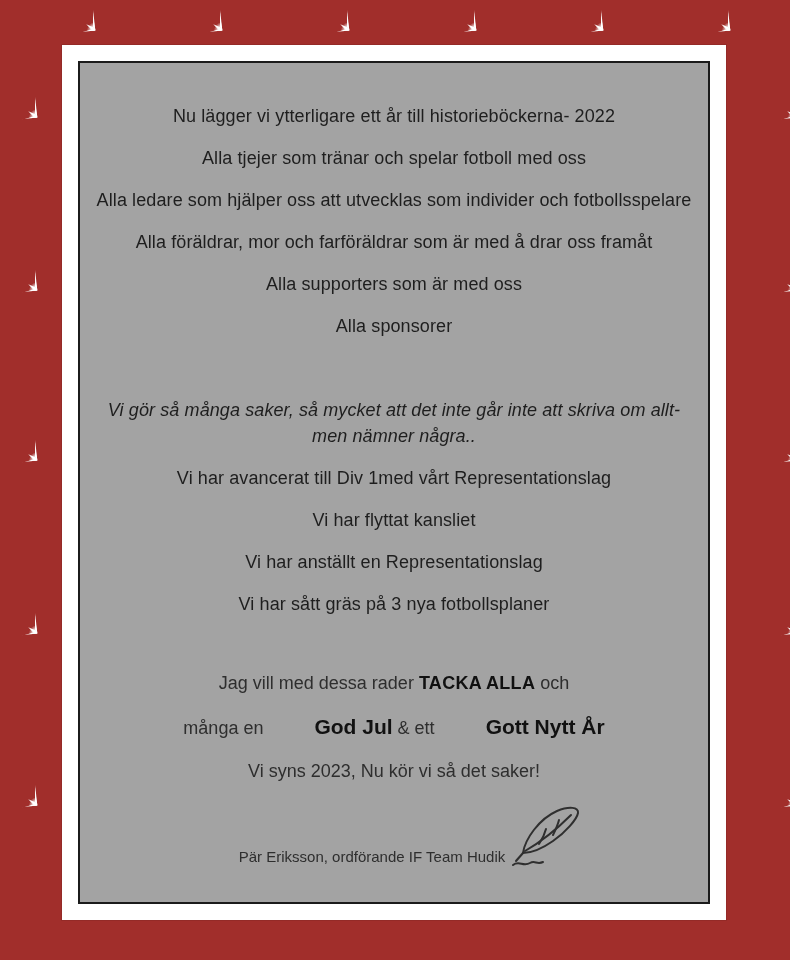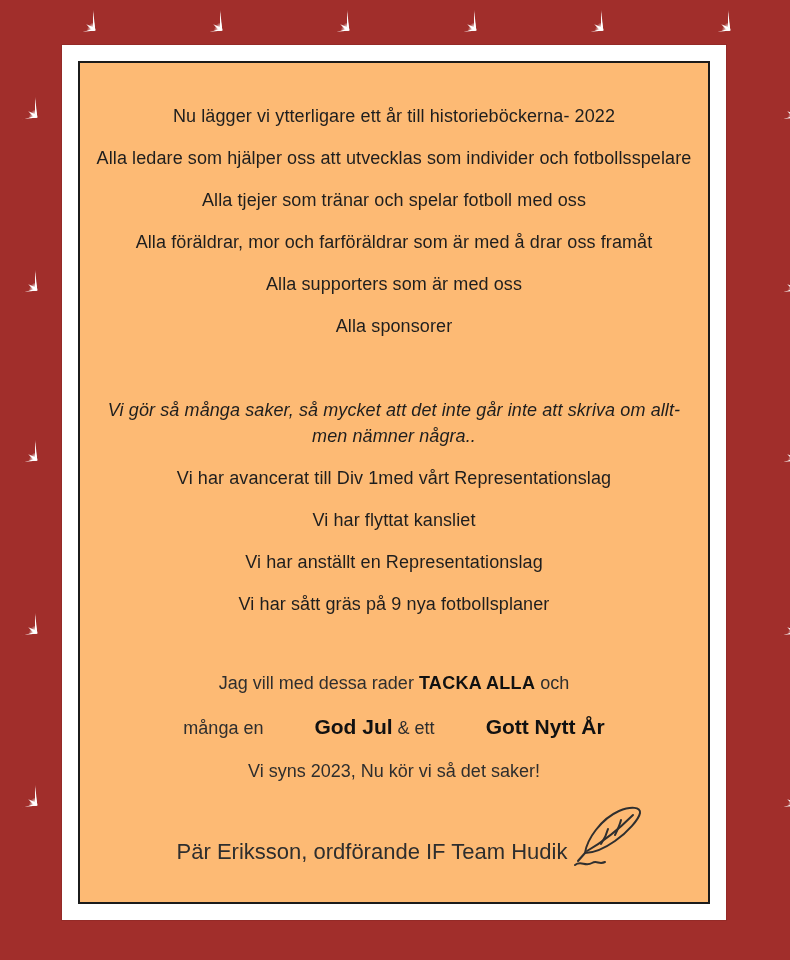--- a/index.html
+++ b/index.html
@@ -21,21 +21,21 @@
     left: 62px; top: 45px;
     width: 664px; height: 875px;
     background: #ffffff;
     z-index: 1;
     box-shadow: 0 0 0 1px rgba(0,0,0,0.08);
   }
   .card-border {
     position: absolute;
     inset: 16px;
     border: 2px solid #1b1b1b;
-    background: #fdba74;
+    background: #a3a3a3;
   }
   .content {
     position: absolute;
     inset: 0;
     padding: 40px 12px 0;
     text-align: center;
     box-sizing: border-box;
     overflow: hidden;
   }
 
@@ -66,21 +66,21 @@
   .signature {
     margin-top: 14px;
     height: 72px;
     display: flex;
     justify-content: center;
     align-items: flex-end;
     gap: 4px;
     transform: translateX(22px);
   }
   .sig-text {
-    font-size: 22px;
+    font-size: 15px;
     color: #2e2e2e;
     padding-bottom: 8px;
     white-space: nowrap;
   }
   .quill { width: 84px; height: 72px; flex: 0 0 auto; }
 
   .defs-holder { position: absolute; width: 0; height: 0; overflow: hidden; }
 </style>
 </head>
 <body>
@@ -196,31 +196,31 @@
       <svg class="star" viewBox="-23 -23 46 46" style="left: 742px; top: 939px;">
         <use href="#sparkle"></use>
       </svg>
     </div>
 
   <div class="card">
     <div class="card-border">
       <div class="content">
 
         <p class="body-line">Nu lägger vi ytterligare ett år till historieböckerna- 2022</p>
+        <p class="body-line">Alla tjejer som tränar och spelar fotboll med oss</p>
         <p class="body-line">Alla ledare som hjälper oss att utvecklas som individer och fotbollsspelare</p>
-        <p class="body-line">Alla tjejer som tränar och spelar fotboll med oss</p>
         <p class="body-line">Alla föräldrar, mor och farföräldrar som är med å drar oss framåt</p>
         <p class="body-line">Alla supporters som är med oss</p>
         <p class="body-line">Alla sponsorer</p>
 
         <p class="body-line gap-top">Vi gör så många saker, så mycket att det inte går inte att skriva om allt- men nämner några..</p>
         <p class="body-line">Vi har avancerat till Div 1med vårt Representationslag</p>
         <p class="body-line">Vi har flyttat kansliet</p>
         <p class="body-line">Vi har anställt en Representationslag</p>
-        <p class="body-line">Vi har sått gräs på 9 nya fotbollsplaner</p>
+        <p class="body-line">Vi har sått gräs på 3 nya fotbollsplaner</p>
 
         <p class="closing-line gap-top-lg"><span>Jag vill med dessa rader </span><span class="em-big">TACKA ALLA</span><span> och</span></p>
 
         <p class="closing-line"><span>många en </span><span class="em">God Jul</span><span> &amp; ett </span><span class="em">Gott Nytt År</span></p>
 
         <p class="closing-line muted">Vi syns 2023, Nu kör vi så det saker!</p>
 
         <div class="signature">
           <span class="sig-text">Pär Eriksson, ordförande IF Team Hudik</span>
           <svg class="quill" viewBox="0 0 84 72" fill="none" stroke="#2f2f2f" stroke-width="2" stroke-linecap="round" stroke-linejoin="round">

